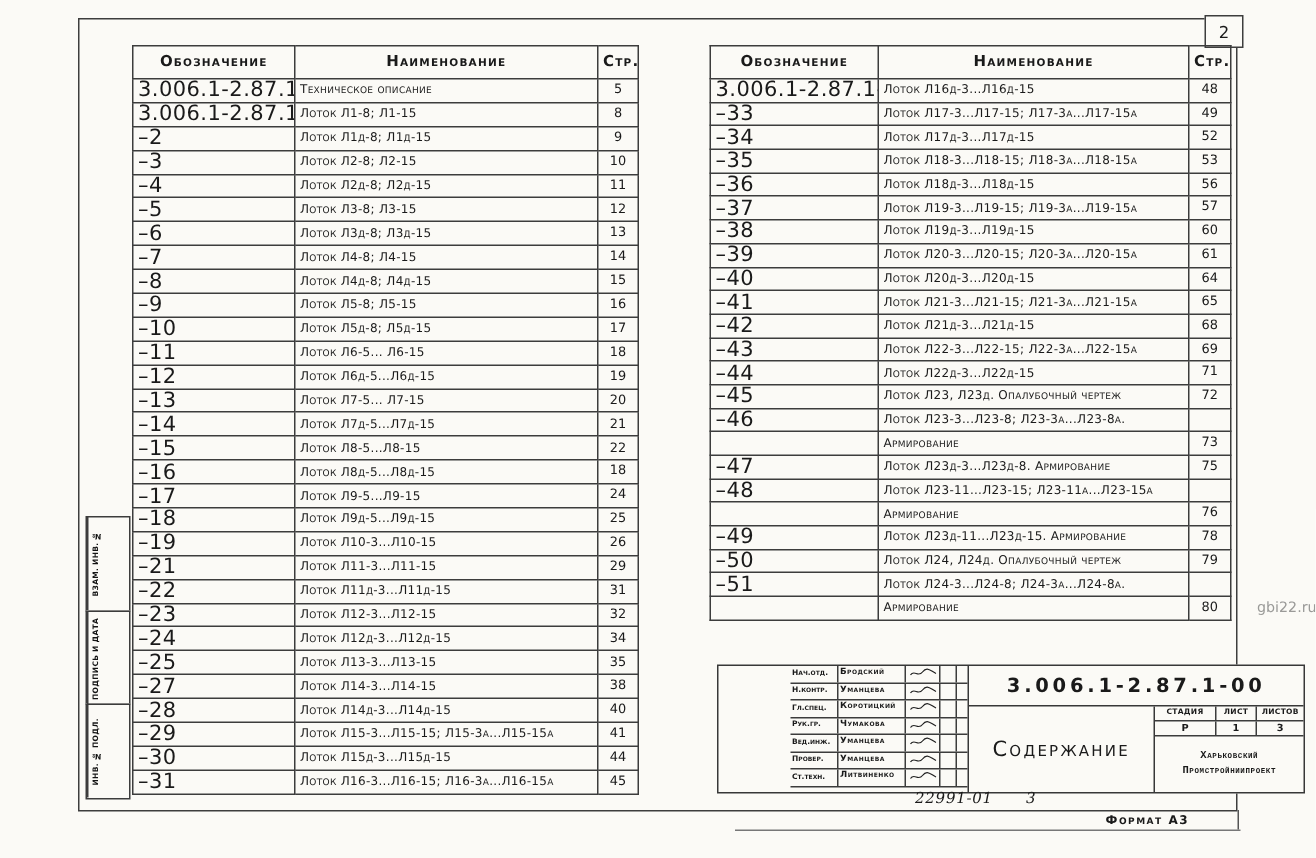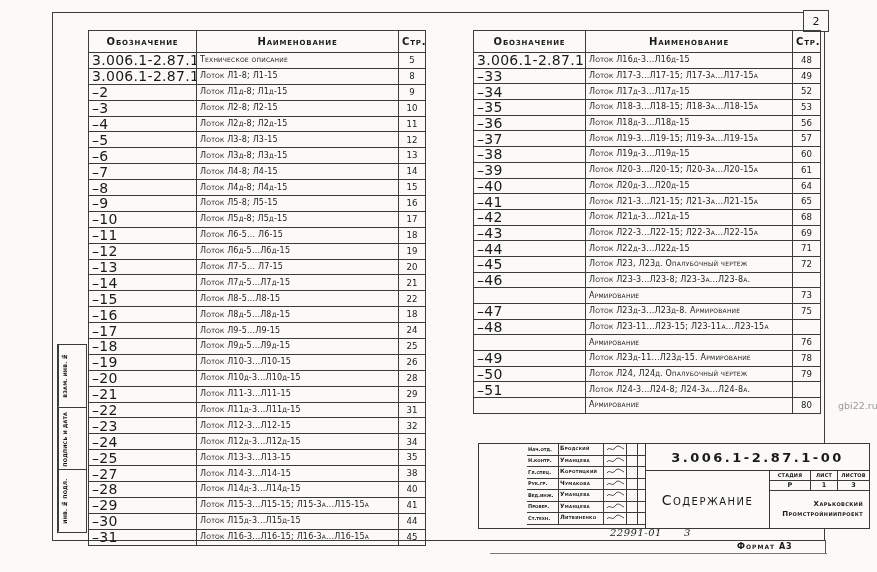--- a/index.html
+++ b/index.html
@@ -86,22 +86,22 @@
   .tb-stage-head>span,.tb-stage-vals>span{
     display:flex; align-items:center; justify-content:center;
     border-right:1px solid #3c3c3c; overflow:hidden; line-height:1;
   }
   .tb-stage-head>span:last-child,.tb-stage-vals>span:last-child{border-right:none;}
   .tb-stage-head{height:9px; font-size:5px; font-weight:bold; text-transform:uppercase; letter-spacing:0.2px;}
   .tb-stage-vals{height:9px; font-size:6.5px; font-weight:bold;}
   .st-c1{width:40px;} .st-c2{width:26px;} .st-c3{flex:1;}
   .tb-org{
     flex:1; display:flex; align-items:center; justify-content:center;
-    text-align:right; font-size:7px; font-weight:bold; font-variant:small-caps;
-    letter-spacing:0.4px; line-height:1.35; padding:1px 6px;
+    text-align:center; font-size:7px; font-weight:bold; font-variant:small-caps;
+    letter-spacing:0.4px; line-height:1.35; padding:1px 6px;font-family:Liberation Mono, monospace;
   }
 
   
   .hand-number{
     position:absolute; left:610px; top:527px; width:130px;
     font-family:"DejaVu Serif", serif; font-style:italic; font-size:10px;
     letter-spacing:0.5px; display:flex; gap:22px;text-align:right;
   }
   .format-label{
     position:absolute; left:737px; top:542px;
@@ -232,25 +232,20 @@
       </tr>
         <tr>
         <td class="c-des">–18</td>
         <td class="c-name">Лоток Л9д-5...Л9д-15</td>
         <td class="c-page">25</td>
       </tr>
         <tr>
         <td class="c-des">–19</td>
         <td class="c-name">Лоток Л10-3...Л10-15</td>
         <td class="c-page">26</td>
-      </tr>
-        <tr>
-        <td class="c-des">–20</td>
-        <td class="c-name">Лоток Л10д-3...Л10д-15</td>
-        <td class="c-page">28</td>
       </tr>
         <tr>
         <td class="c-des">–21</td>
         <td class="c-name">Лоток Л11-3...Л11-15</td>
         <td class="c-page">29</td>
       </tr>
         <tr>
         <td class="c-des">–22</td>
         <td class="c-name">Лоток Л11д-3...Л11д-15</td>
         <td class="c-page">31</td>

